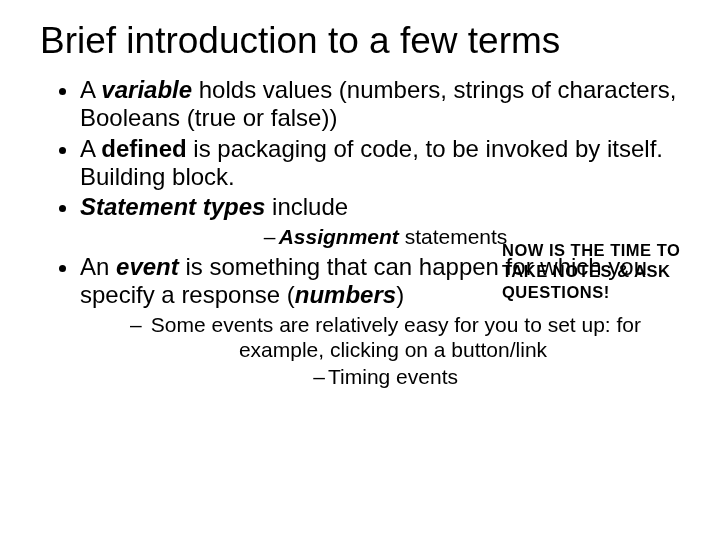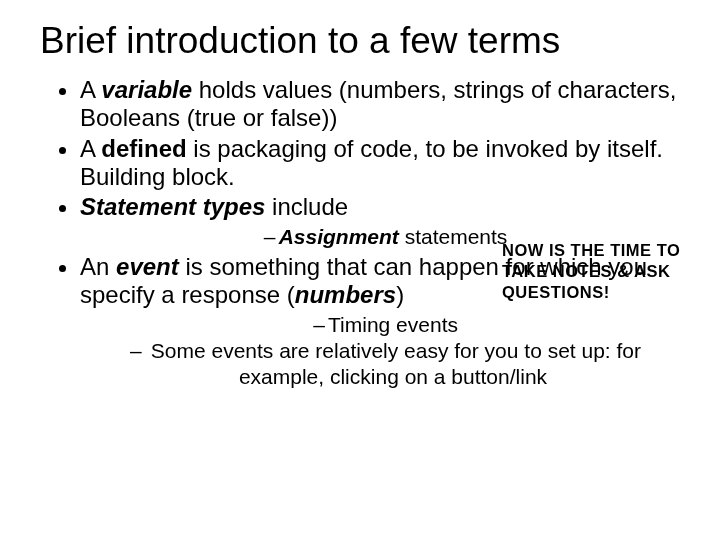--- a/index.html
+++ b/index.html
@@ -80,20 +80,20 @@
     </li>
     <li>
       <span> </span><span class="bolditalic">Statement types</span><span> include</span>
       <ul class="lvl2">
         <li><span class="bolditalic">Assignment</span><span> statements</span></li>
       </ul>
     </li>
     <li>
       <span>An </span><span class="bolditalic">event</span><span> is something that can happen for which you specify a response (</span><span class="bolditalic">numbers</span><span>)</span>
       <ul class="lvl2">
+        <li><span> Some events are relatively easy for you to set up: for example, clicking on a button/link</span></li>
         <li><span>Timing events</span></li>
-        <li><span> Some events are relatively easy for you to set up: for example, clicking on a button/link</span></li>
       </ul>
     </li>
   </ul>
 
   <div class="callout">NOW IS THE TIME TO TAKE NOTES &amp; ASK QUESTIONS!</div>
 </div>
 
 </body></html>

